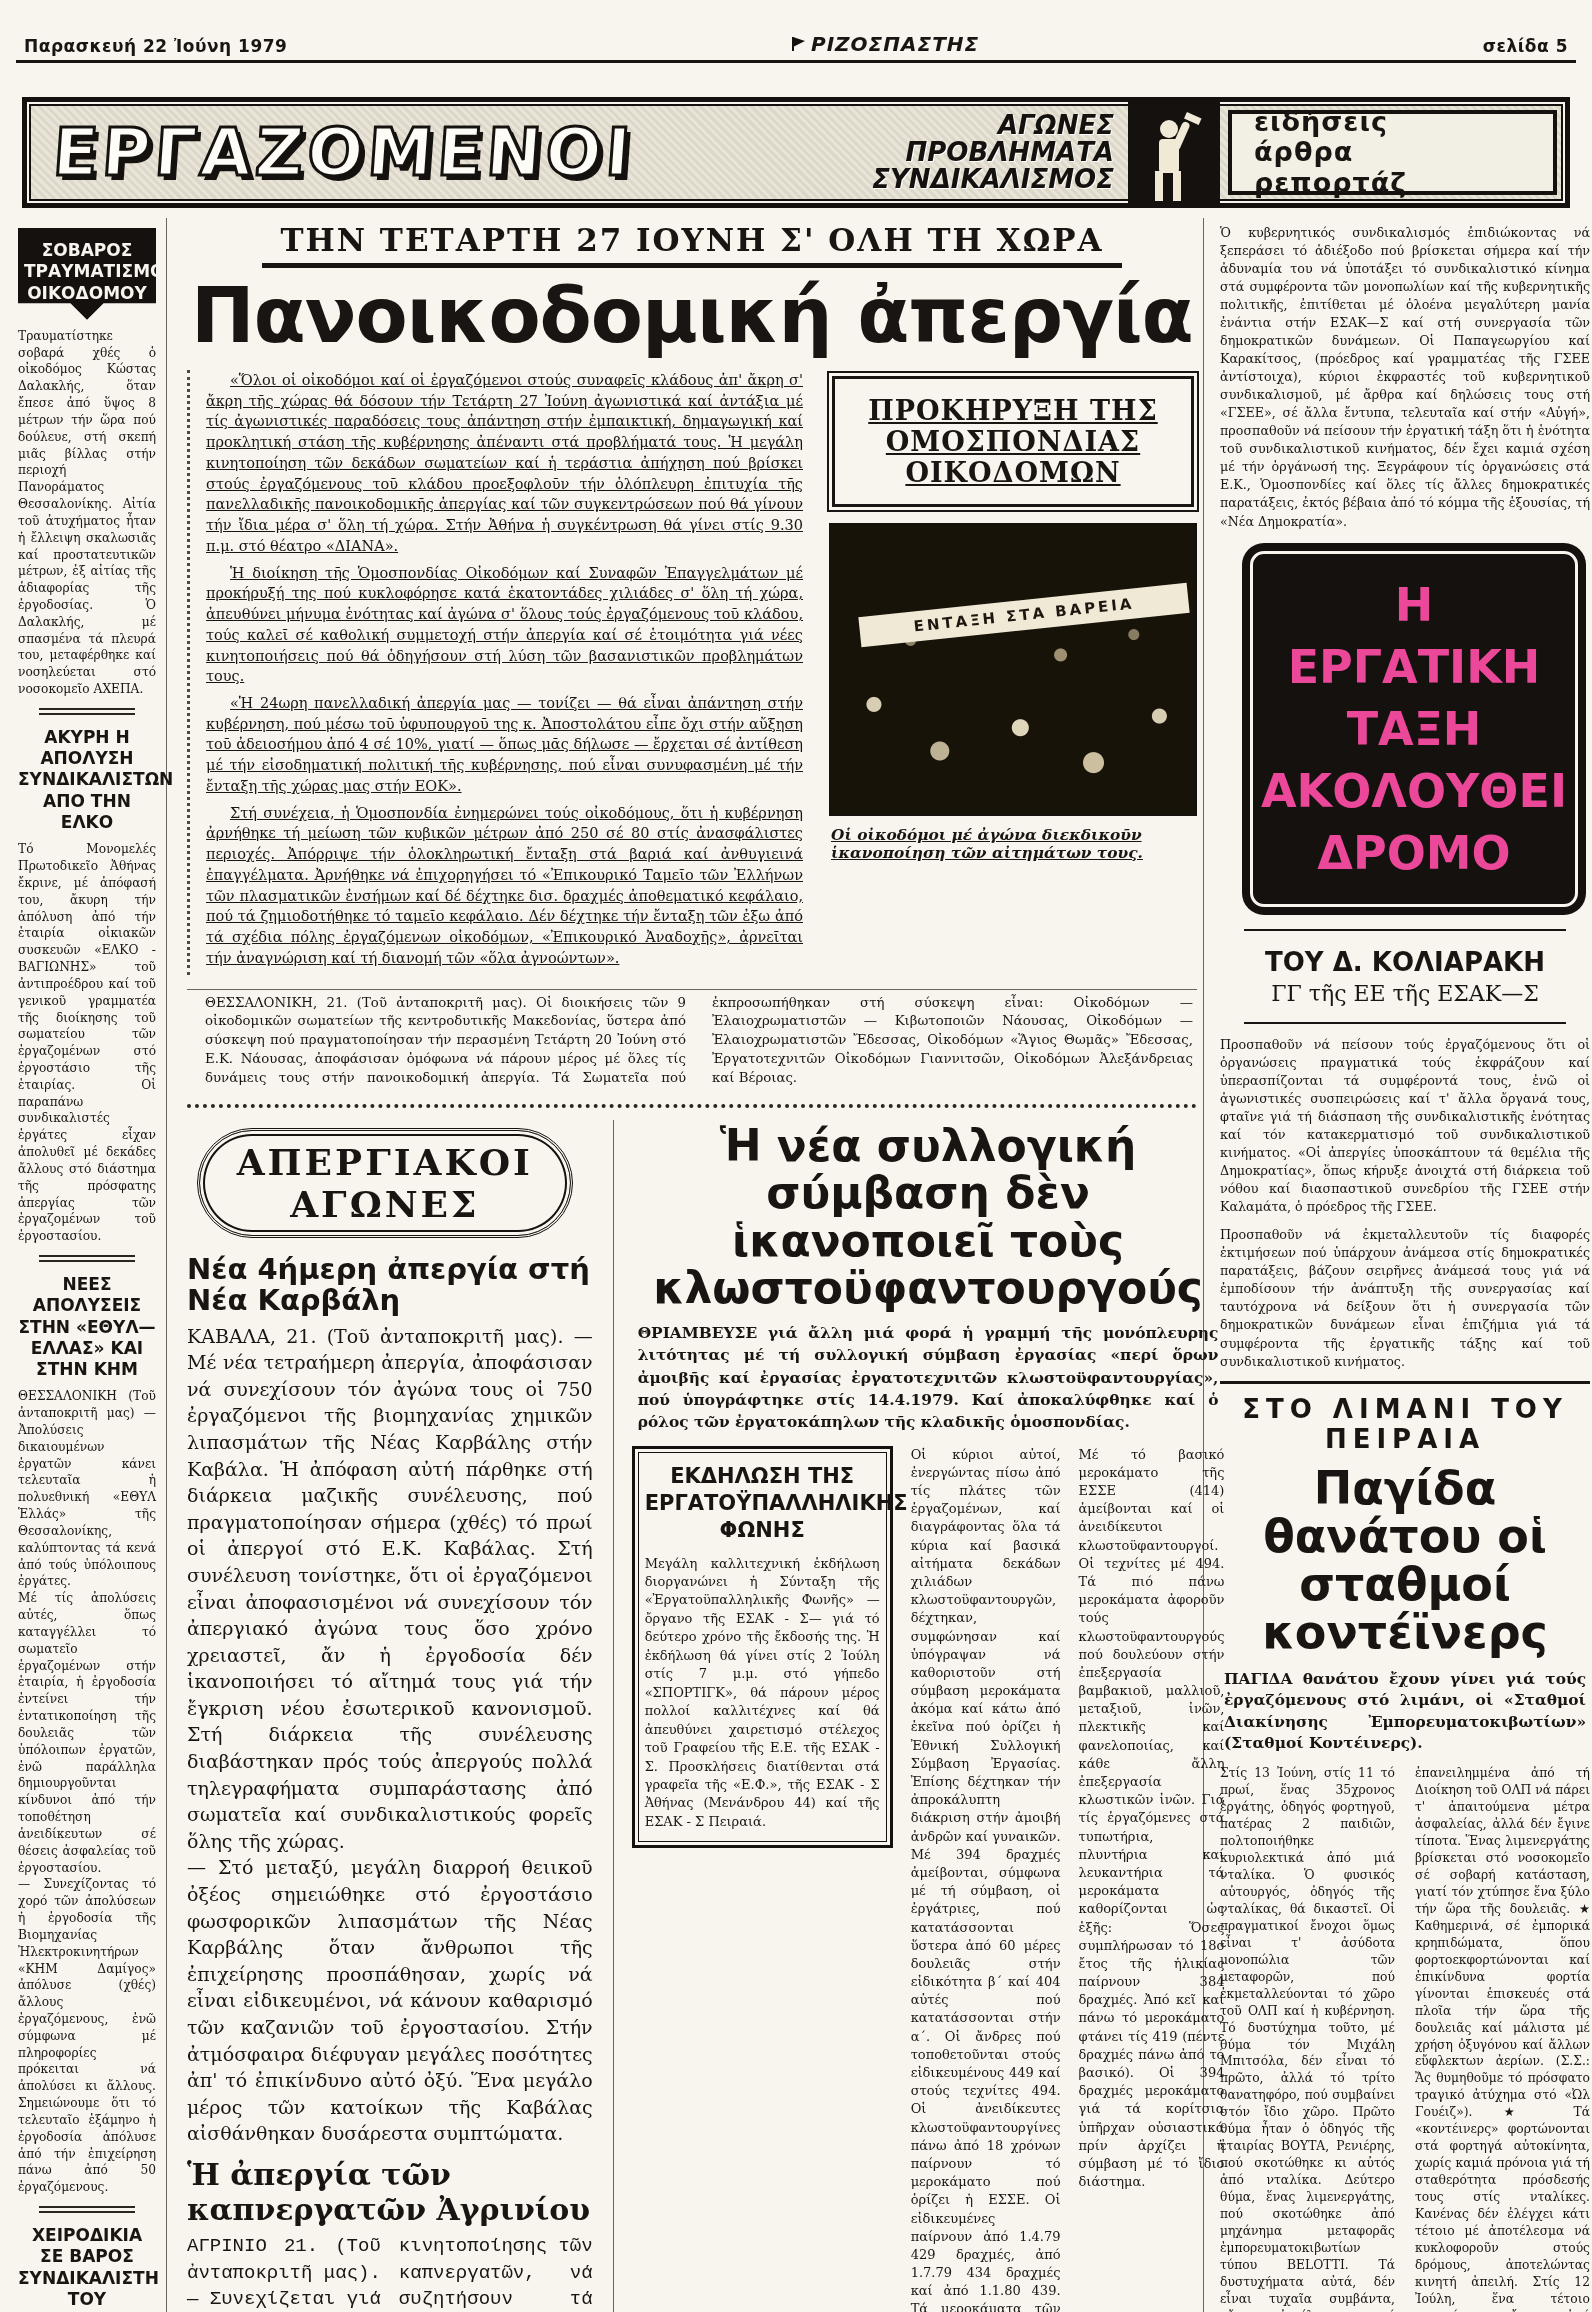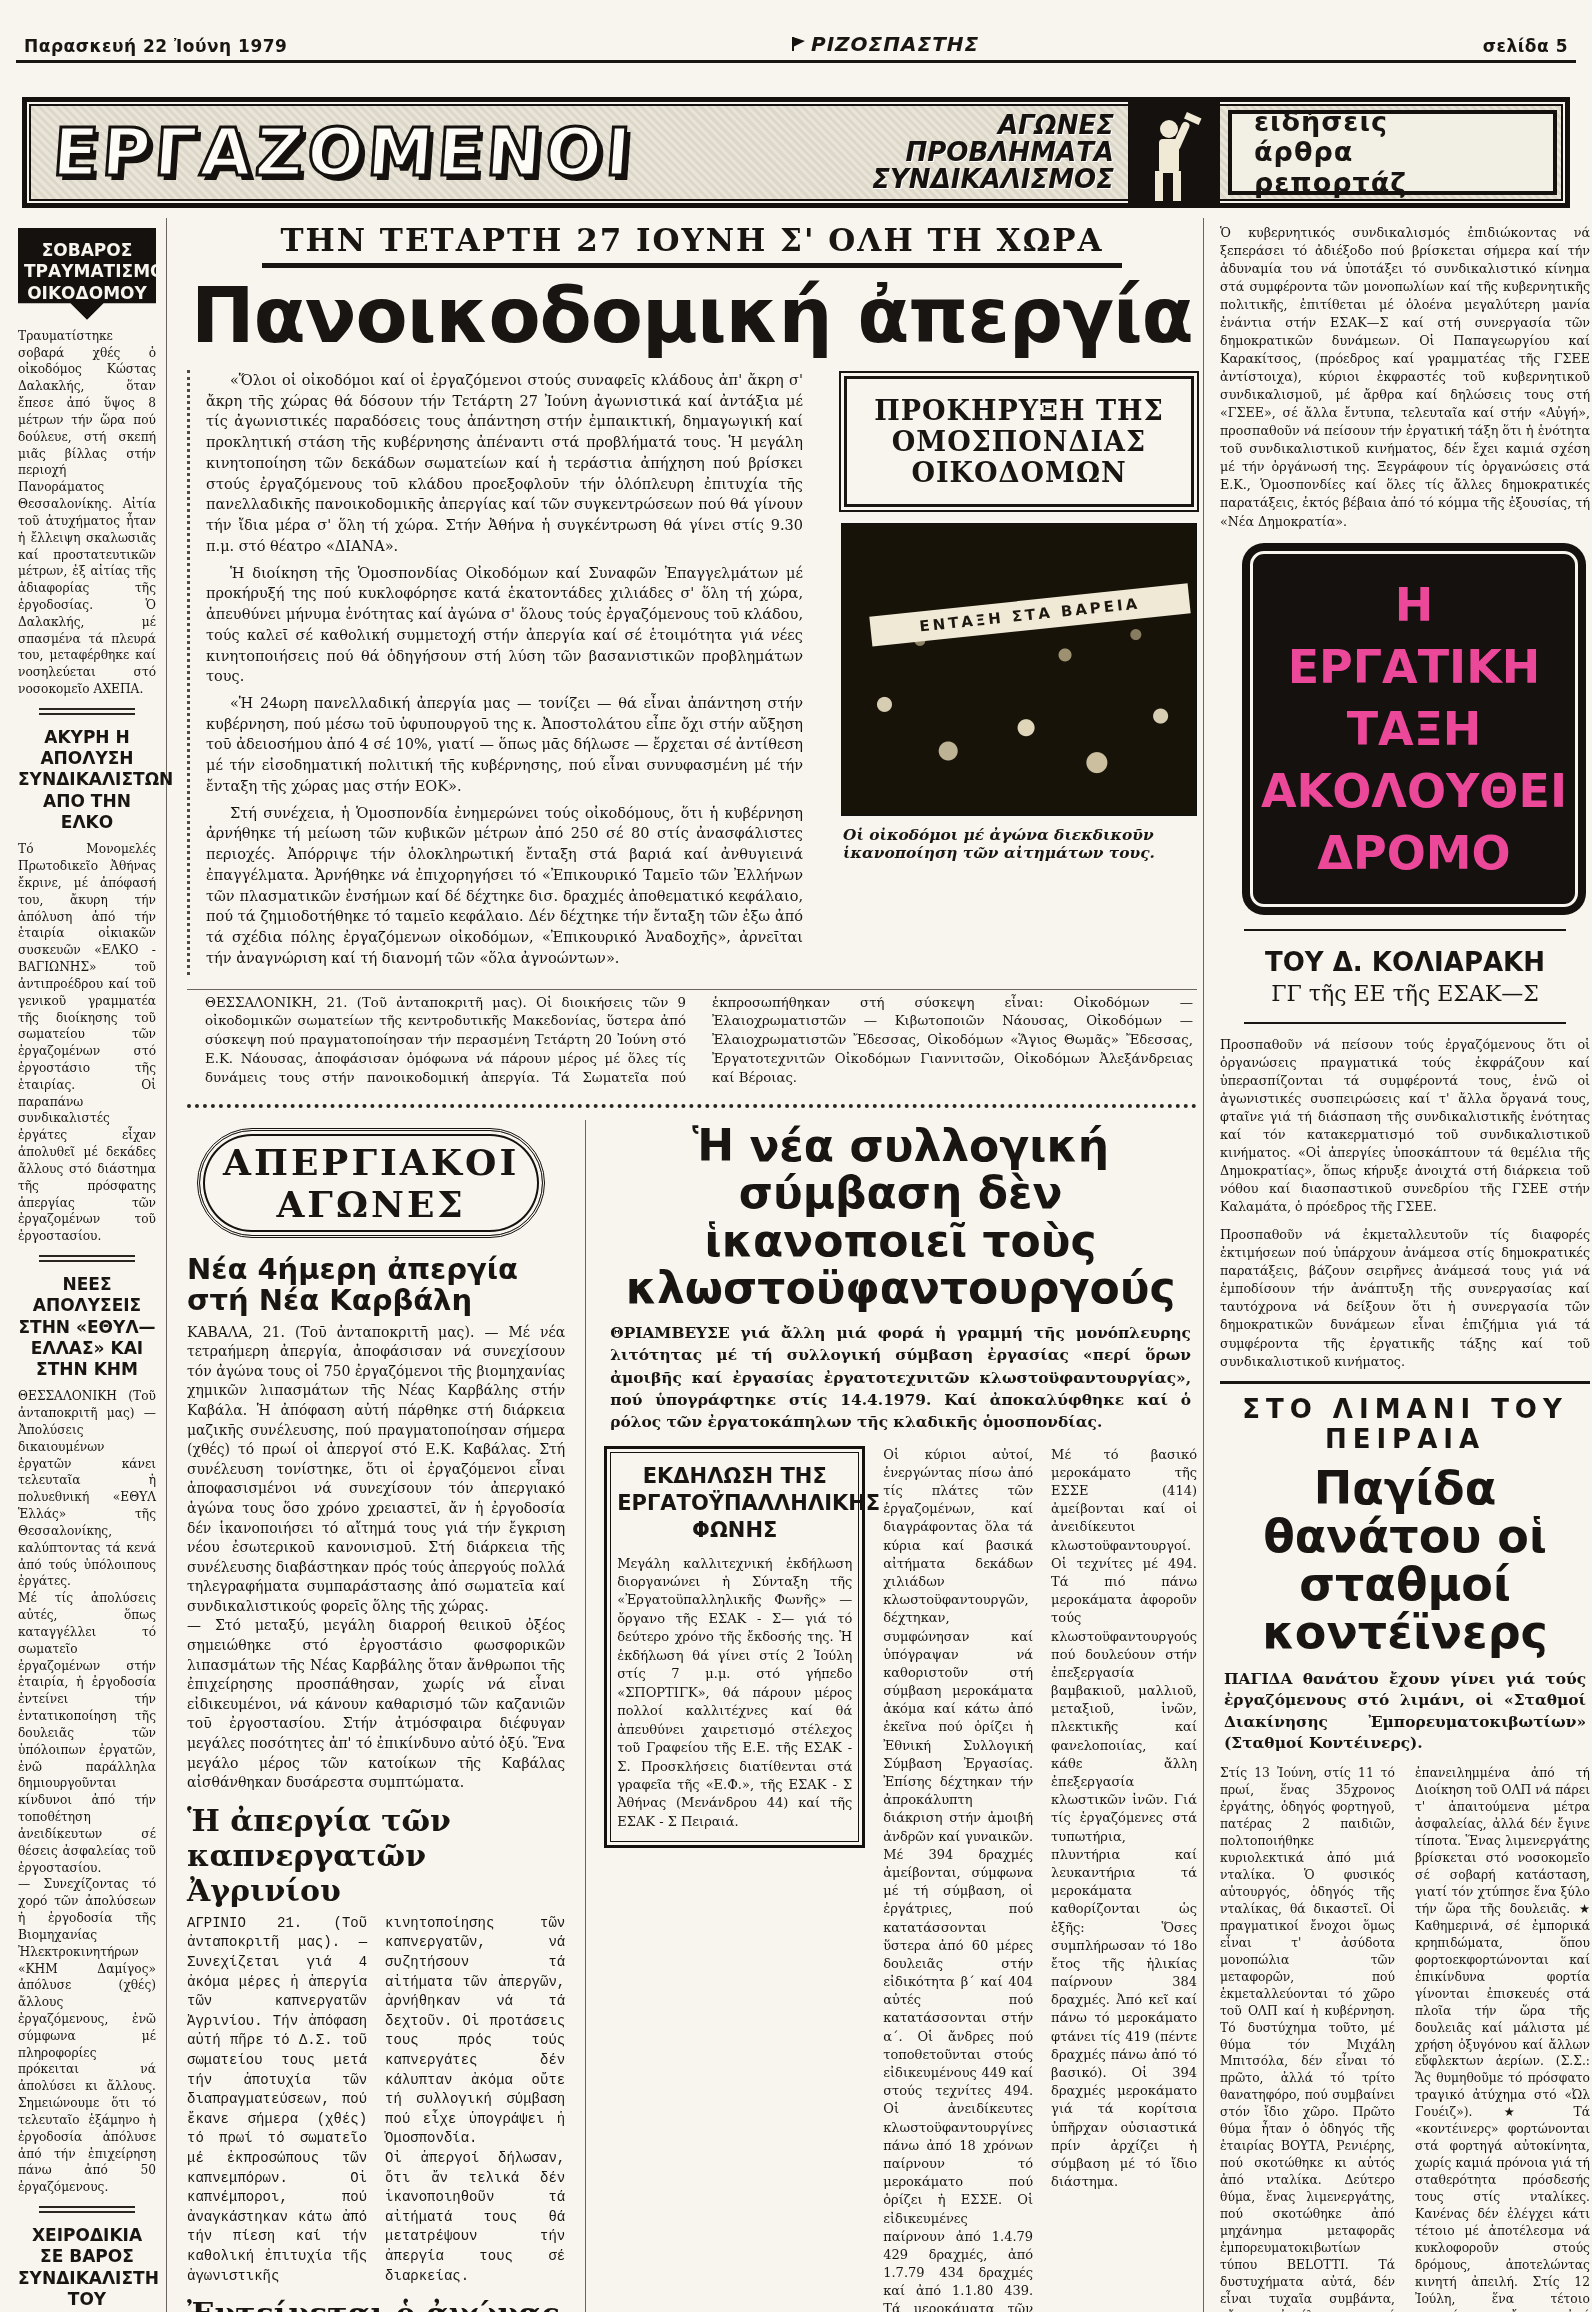--- a/index.html
+++ b/index.html
@@ -37,21 +37,21 @@
   .lr-title{margin:6px 0 8px 0;text-align:center;font:bold 17px "DejaVu Sans",sans-serif;line-height:1.25;}
   .lr-title.box{background:#14110e;color:#f7f5ee;padding:12px 6px 16px 6px;
     clip-path:polygon(0 0,100% 0,100% 82%,62% 82%,50% 100%,38% 82%,0 82%);}
   .lr-body{margin:0 0 10px 0;font-size:12.2px;line-height:1.38;text-align:justify;white-space:pre-line;}
   .lr-sep{width:70%;margin:10px auto 12px auto;border-top:2px solid #2a261f;border-bottom:2px solid #2a261f;height:3px;}
   
   .center{padding:0 6px;border-right:1px solid #6b655c;}
   .kicker{display:table;margin:4px auto 2px auto;font:bold 31px "DejaVu Serif",serif;
     letter-spacing:2px;border-bottom:5px solid #181512;padding:0 18px 5px 18px;}
   .headline{margin:10px 0 16px 4px;font:bold 76px "DejaVu Sans",sans-serif;letter-spacing:-1px;line-height:1;}
-  .ma-body{display:flex;gap:38px;border-left:3px dotted #4e483e;padding-left:16px;}
+  .ma-body{display:flex;gap:26px;border-left:3px dotted #4e483e;padding-left:16px;text-decoration:underline;}
   .ma-text{width:597px;}
   .ma-text p{margin:0 0 6px 0;font-size:14.5px;line-height:1.43;text-align:justify;text-indent:24px;}
   .ma-side{flex:1;display:flex;flex-direction:column;}
   .proclamation{border:3px solid #181512;outline:2px solid #181512;outline-offset:3px;
     margin:6px 3px 16px 3px;padding:16px 10px;text-align:center;
     font:bold 27px "DejaVu Serif",serif;letter-spacing:1px;}
   .photo{position:relative;height:291px;background:#171309;overflow:hidden;border:1px solid #111;}
   .photo .grain{position:absolute;inset:0;background:
     radial-gradient(circle at 12% 62%, #cfc6ae 0 7px, transparent 8px),
     radial-gradient(circle at 30% 78%, #b8ad92 0 9px, transparent 10px),
@@ -69,21 +69,21 @@
   .ma-follow{margin:14px 0 0 0;border-top:1px solid #6b655c;padding:4px 4px 0 18px;
     column-count:2;column-gap:26px;font-size:13.3px;line-height:1.42;text-align:justify;}
   
   .mid-band{display:flex;gap:20px;margin-top:16px;border-top:4px dotted #2a261f;padding-top:12px;}
   .strikes{width:466px;}
   .pill{margin:8px 20px 16px 10px;padding:10px 8px;text-align:center;
     border:3px double #14110e;box-shadow:0 0 0 3px #f7f5ee inset,0 0 0 5px #14110e inset;
     border-radius:60px;font:bold 36px "DejaVu Serif",serif;letter-spacing:3px;}
   .strike-art h3{margin:10px 0 6px 0;font:bold 29px "DejaVu Sans",sans-serif;line-height:1.08;}
   .strike-art h3.serif{font:bold 30px "DejaVu Serif",serif;}
-  .strike-art p{margin:0 0 8px 0;font-size:14px;line-height:1.4;text-align:justify;white-space:pre-line;}
+  .strike-art p{margin:0 0 8px 0;font-size:19px;line-height:1.4;text-align:justify;white-space:pre-line;}
   .strike-art p.two-col{column-count:2;column-gap:18px;font-family:Liberation Mono, monospace;}
   .textile{flex:1;border-left:1px solid #6b655c;padding-left:18px;}
   .tx-head{margin:2px 0 10px 0;text-align:center;font:bold 44px "DejaVu Sans",sans-serif;line-height:1.08;}
   .tx-lead{font:bold 15.4px "DejaVu Serif",serif;line-height:1.45;text-align:justify;margin:0 6px 12px 6px;}
   .tx-flex{display:flex;gap:18px;}
   .event-box{width:235px;flex:none;border:3px solid #14110e;outline:1px solid #14110e;outline-offset:-7px;
     padding:14px 10px;align-self:flex-start;}
   .event-box h4{margin:0 0 10px 0;text-align:center;font:bold 21px "DejaVu Sans",sans-serif;line-height:1.3;}
   .event-box p{margin:0;font-size:13px;line-height:1.42;text-align:justify;}
   .tx-col{flex:1;font-size:13px;line-height:1.4;text-align:justify;}

